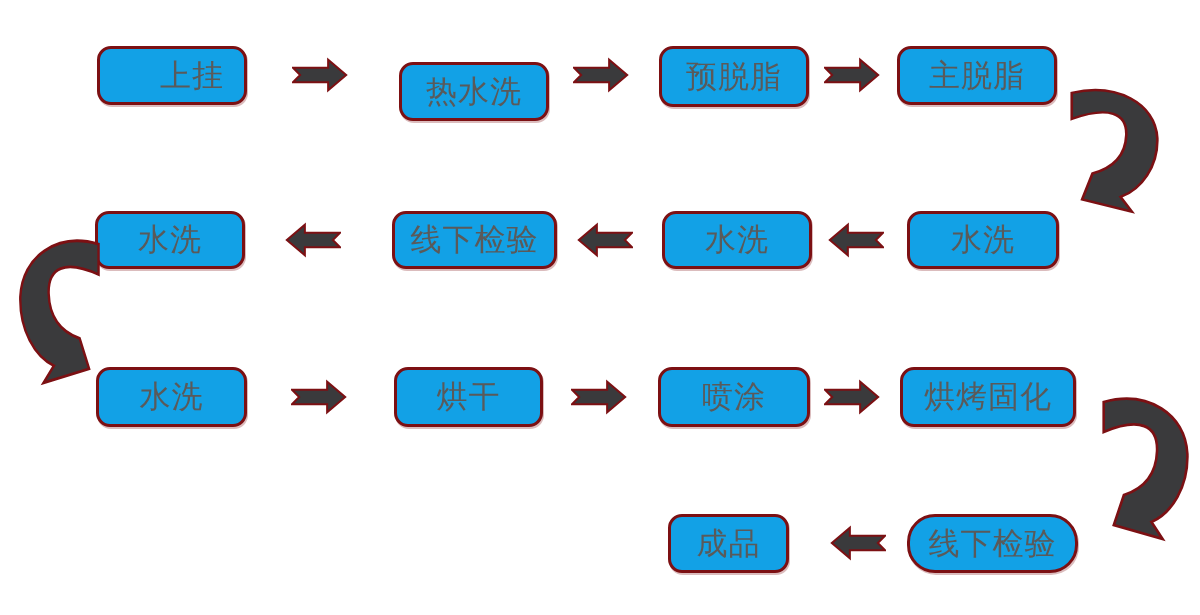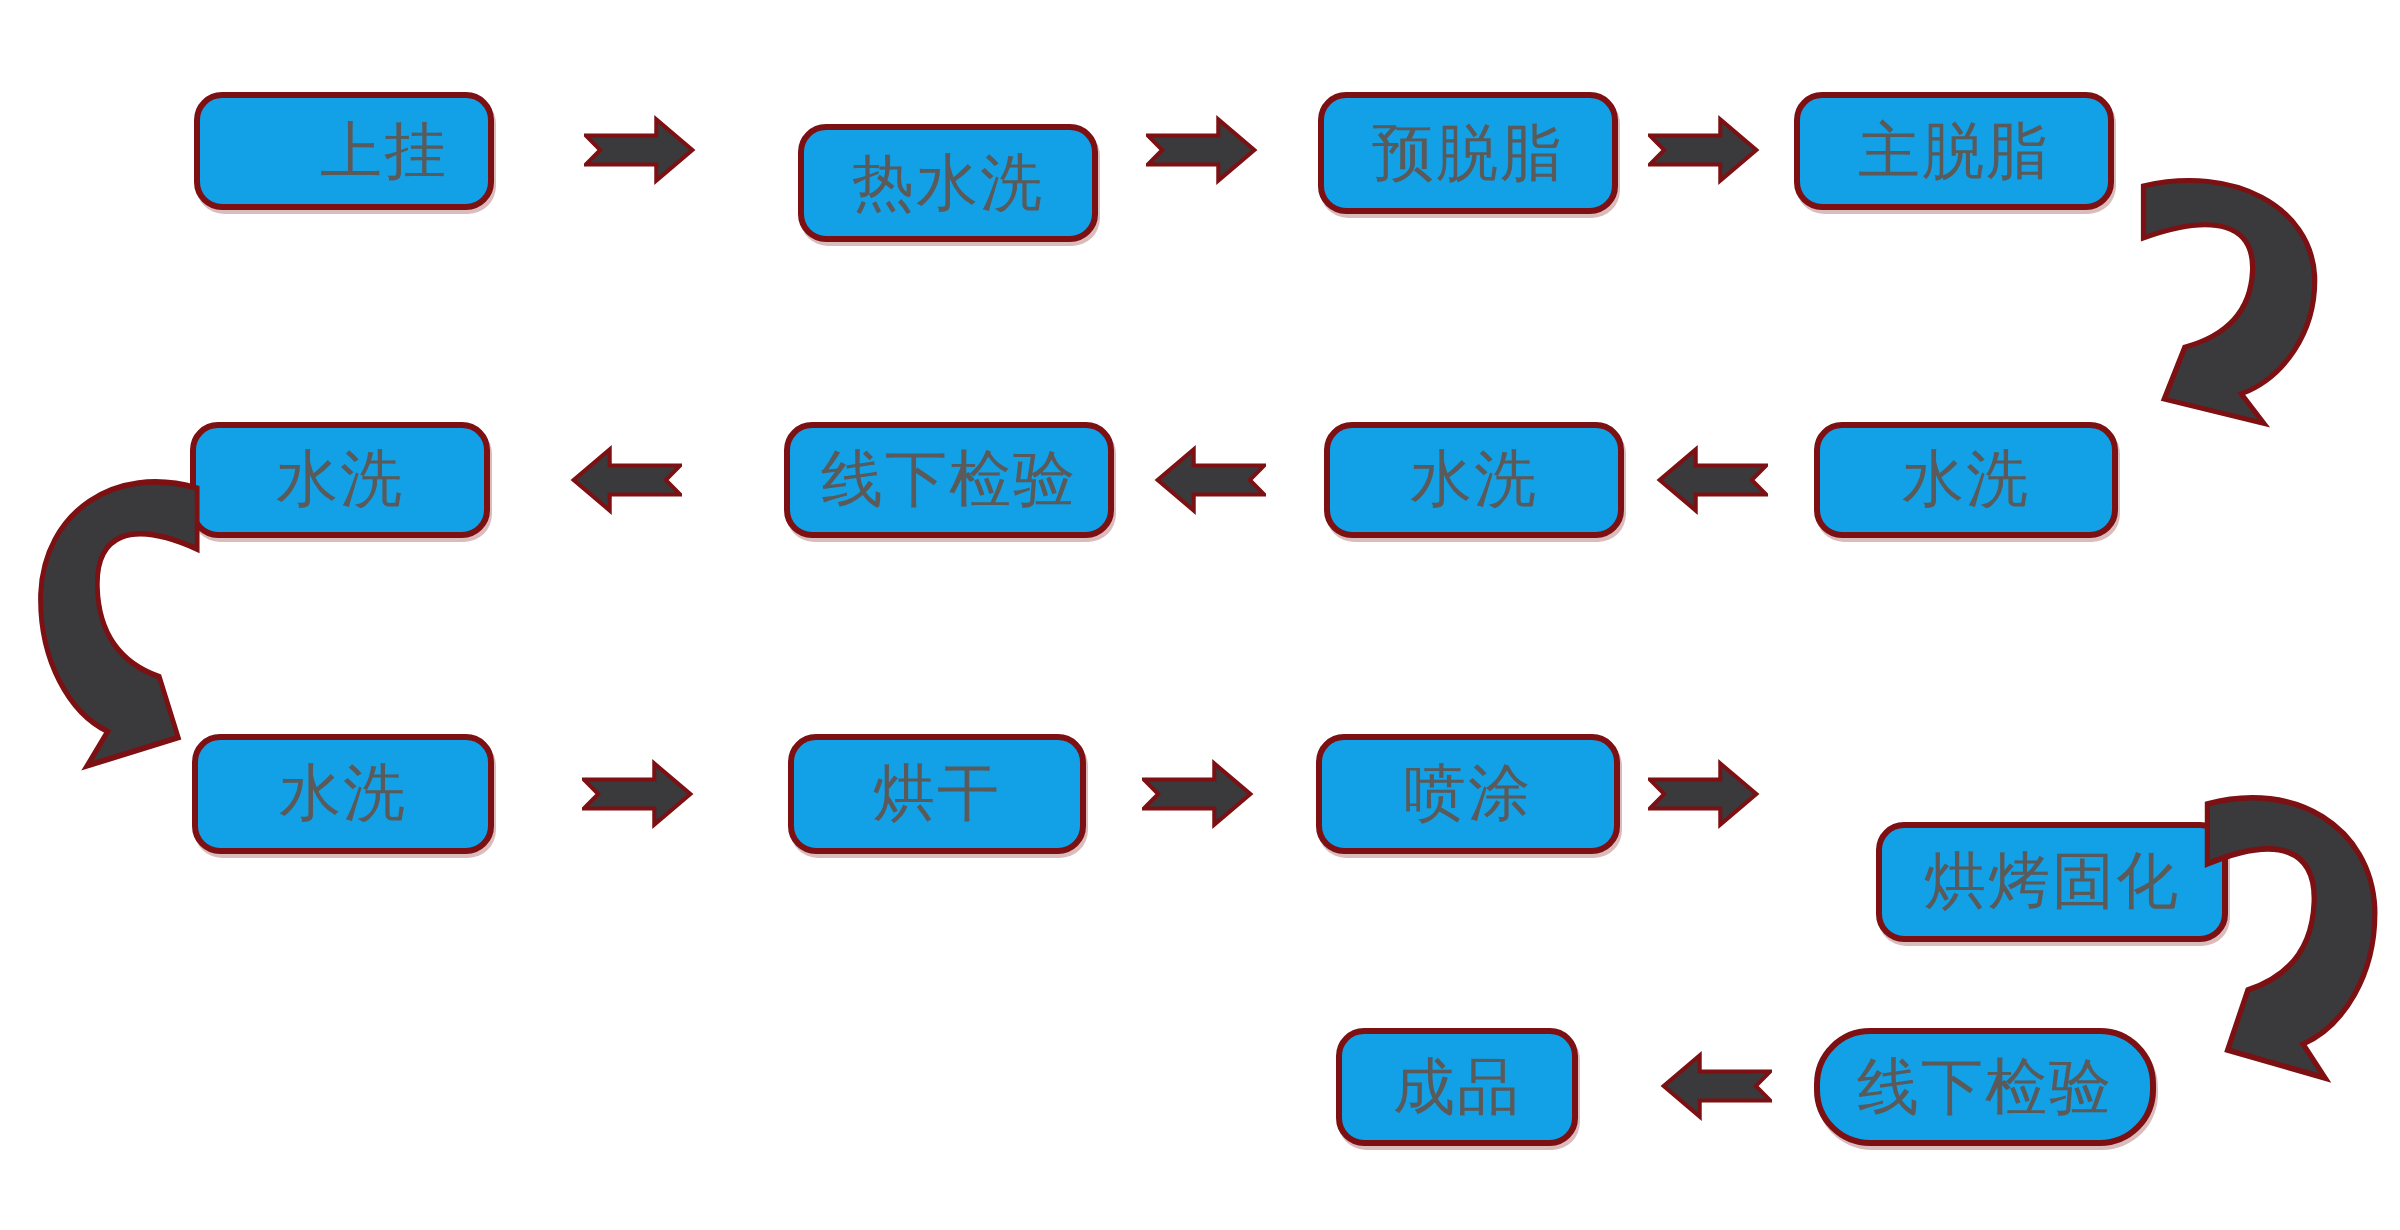--- a/index.html
+++ b/index.html
@@ -53,21 +53,21 @@
   <div class="node" style="left:897px; top:46px; width:160px; height:59px;">主脱脂</div>
 
   <div class="node" style="left:907px; top:211px; width:152px; height:58px;">水洗</div>
   <div class="node" style="left:662px; top:211px; width:150px; height:58px;">水洗</div>
   <div class="node" style="left:392px; top:211px; width:165px; height:58px;">线下检验</div>
   <div class="node" style="left:95px;  top:211px; width:150px; height:58px;">水洗</div>
 
   <div class="node" style="left:96px;  top:367px; width:151px; height:60px;">水洗</div>
   <div class="node" style="left:394px; top:367px; width:149px; height:60px;">烘干</div>
   <div class="node" style="left:658px; top:367px; width:152px; height:60px;">喷涂</div>
-  <div class="node" style="left:938px; top:367px; width:176px; height:60px;margin-top:44px;">烘烤固化</div>
+  <div class="node" style="left:900px; top:367px; width:176px; height:60px;">烘烤固化</div>
 
   <div class="node" style="left:907px; top:514px; width:171px; height:59px;border-radius:28px;">线下检验</div>
   <div class="node" style="left:668px; top:514px; width:121px; height:59px;">成品</div>
 
   <svg class="arrow" style="left:292px; top:57px;" width="56" height="36" viewBox="0 0 62 40" preserveAspectRatio="none">
     <polygon class="shape" points="1,12 40,12 40,3 60,20 40,37 40,28 1,28 9,20"></polygon>
   </svg>
   <svg class="arrow" style="left:573px; top:57px;" width="56" height="36" viewBox="0 0 62 40" preserveAspectRatio="none">
     <polygon class="shape" points="1,12 40,12 40,3 60,20 40,37 40,28 1,28 9,20"></polygon>
   </svg>

